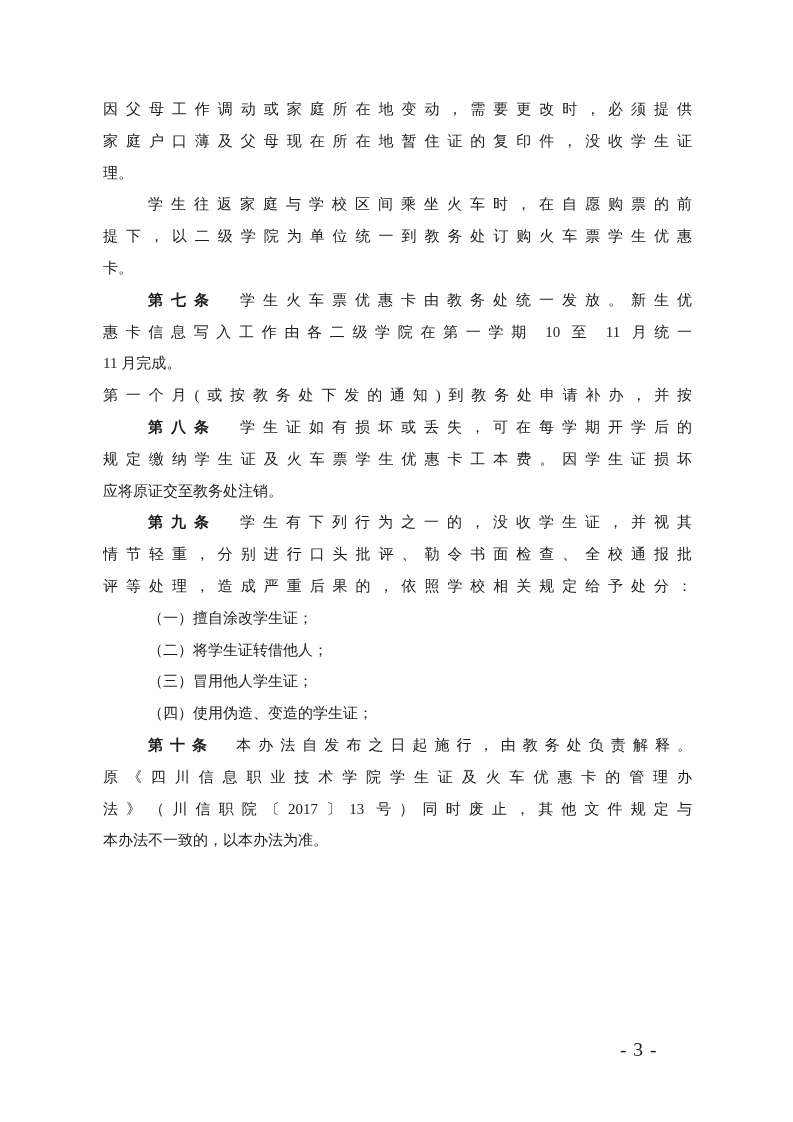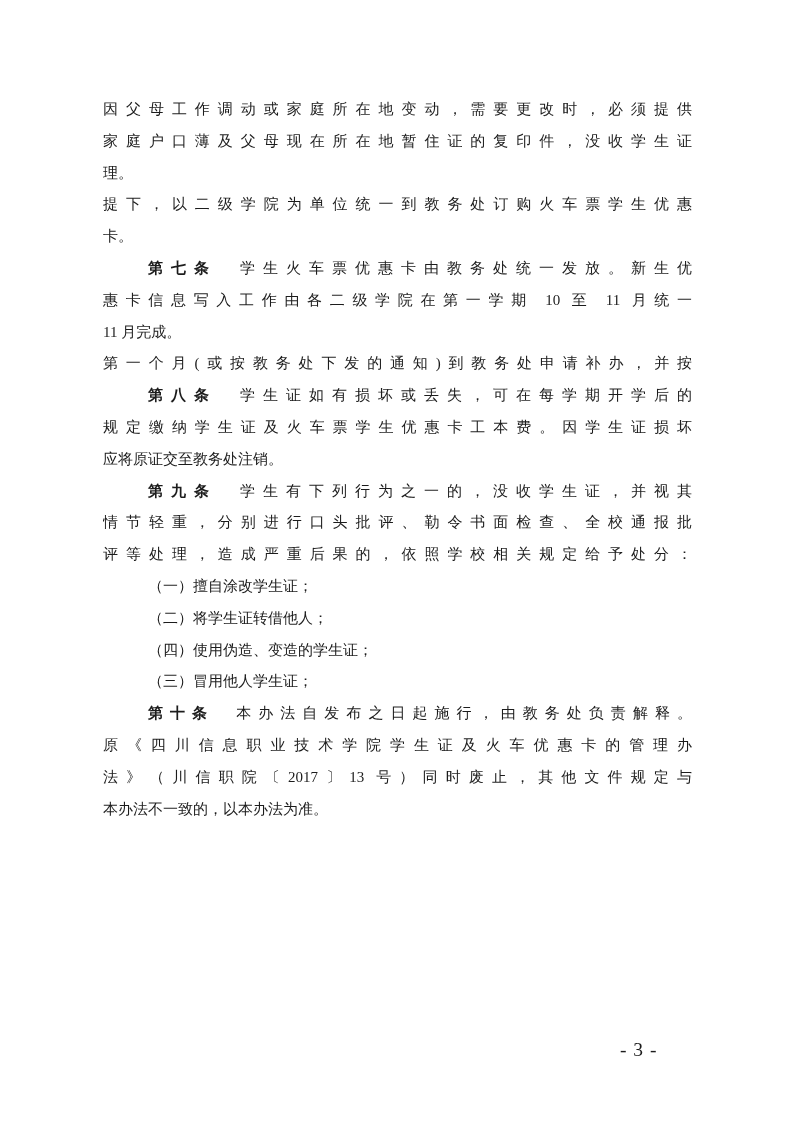--- a/index.html
+++ b/index.html
@@ -50,35 +50,36 @@
   }
 </style>
 </head>
 <body>
 
 <div class="page">
   <div class="text-block">
       <div class="line j"><span>因父母工作调动或家庭所在地变动，需要更改时，必须提供</span></div>
       <div class="line j"><span>家庭户口薄及父母现在所在地暂住证的复印件，没收学生证</span></div>
       <div class="line"><span>理。</span></div>
+      <div class="line j ind"><span>学生往返家庭与学校区间乘坐火车时，在自愿购票的前</span></div>
       <div class="line j"><span>提下，以二级学院为单位统一到教务处订购火车票学生优惠</span></div>
       <div class="line"><span>卡。</span></div>
       <div class="line j ind"><b>第七条</b><span>　学生火车票优惠卡由教务处统一发放。新生优</span></div>
       <div class="line j"><span>惠卡信息写入工作由各二级学院在第一学期 10 至 11 月统一</span></div>
       <div class="line"><span>11 月完成。</span></div>
       <div class="line j"><span>第一个月(或按教务处下发的通知)到教务处申请补办，并按</span></div>
       <div class="line j ind"><b>第八条</b><span>　学生证如有损坏或丢失，可在每学期开学后的</span></div>
       <div class="line j"><span>规定缴纳学生证及火车票学生优惠卡工本费。因学生证损坏</span></div>
       <div class="line"><span>应将原证交至教务处注销。</span></div>
       <div class="line j ind"><b>第九条</b><span>　学生有下列行为之一的，没收学生证，并视其</span></div>
       <div class="line j"><span>情节轻重，分别进行口头批评、勒令书面检查、全校通报批</span></div>
       <div class="line j"><span>评等处理，造成严重后果的，依照学校相关规定给予处分：</span></div>
       <div class="line ind"><span>（一）擅自涂改学生证；</span></div>
       <div class="line ind"><span>（二）将学生证转借他人；</span></div>
+      <div class="line ind"><span>（三）冒用他人学生证；</span></div>
       <div class="line ind"><span>（四）使用伪造、变造的学生证；</span></div>
-      <div class="line ind"><span>（三）冒用他人学生证；</span></div>
       <div class="line j ind"><b>第十条</b><span>　本办法自发布之日起施行，由教务处负责解释。</span></div>
       <div class="line j"><span>原《四川信息职业技术学院学生证及火车优惠卡的管理办</span></div>
       <div class="line j"><span>法》（川信职院〔2017〕13 号）同时废止，其他文件规定与</span></div>
       <div class="line"><span>本办法不一致的，以本办法为准。</span></div>
     </div>
   <div class="page-number">- 3 -</div>
 </div>
 
 </body></html>

